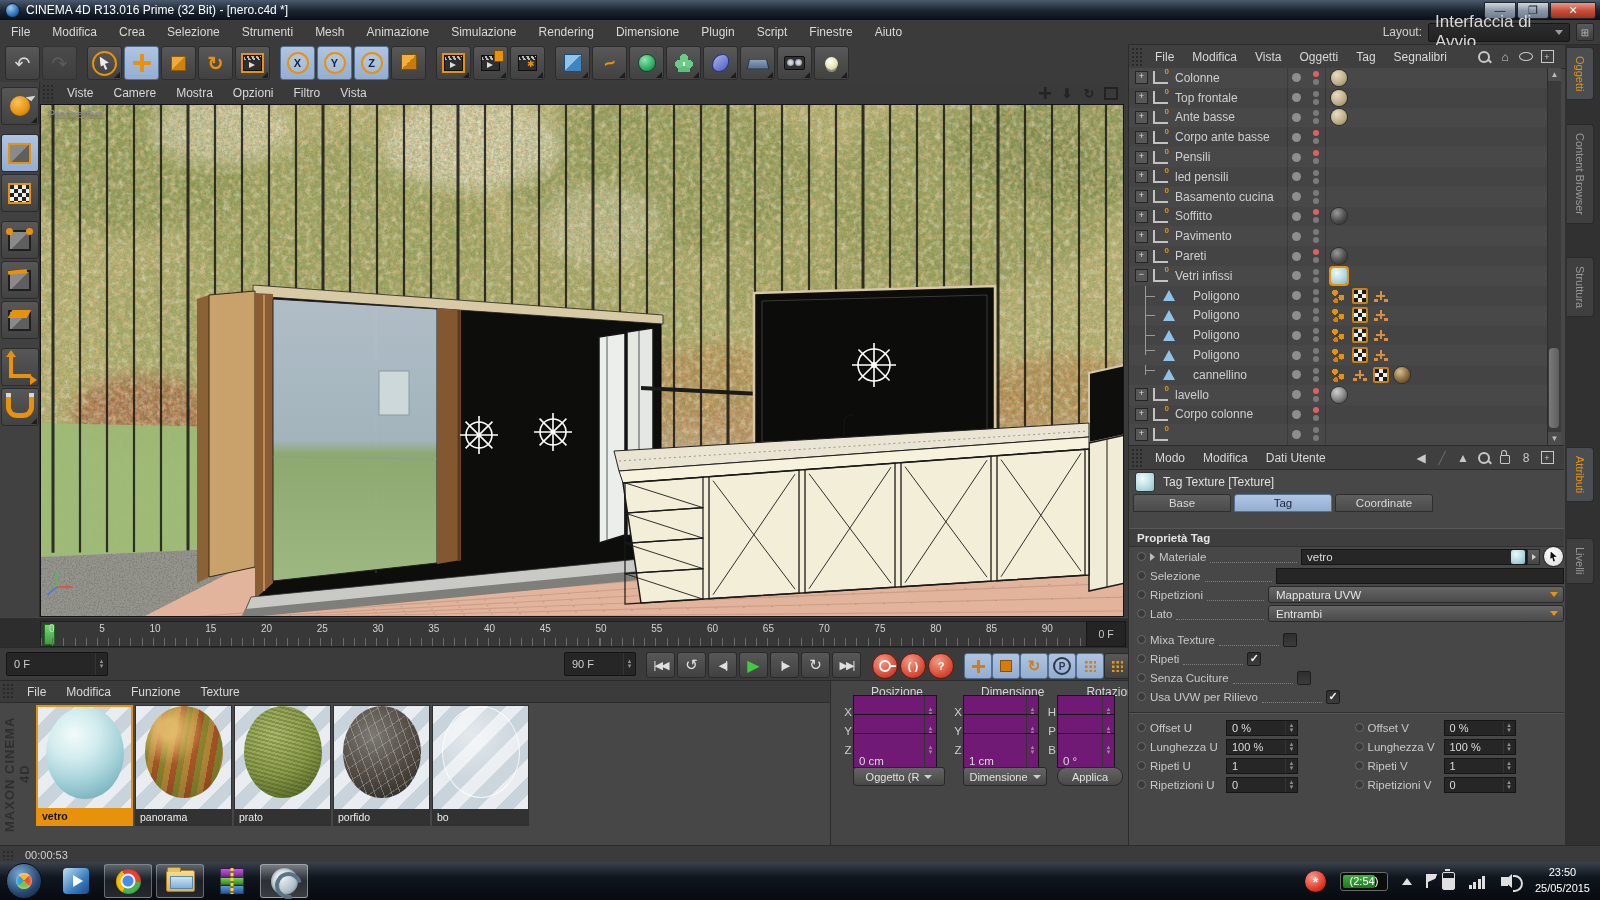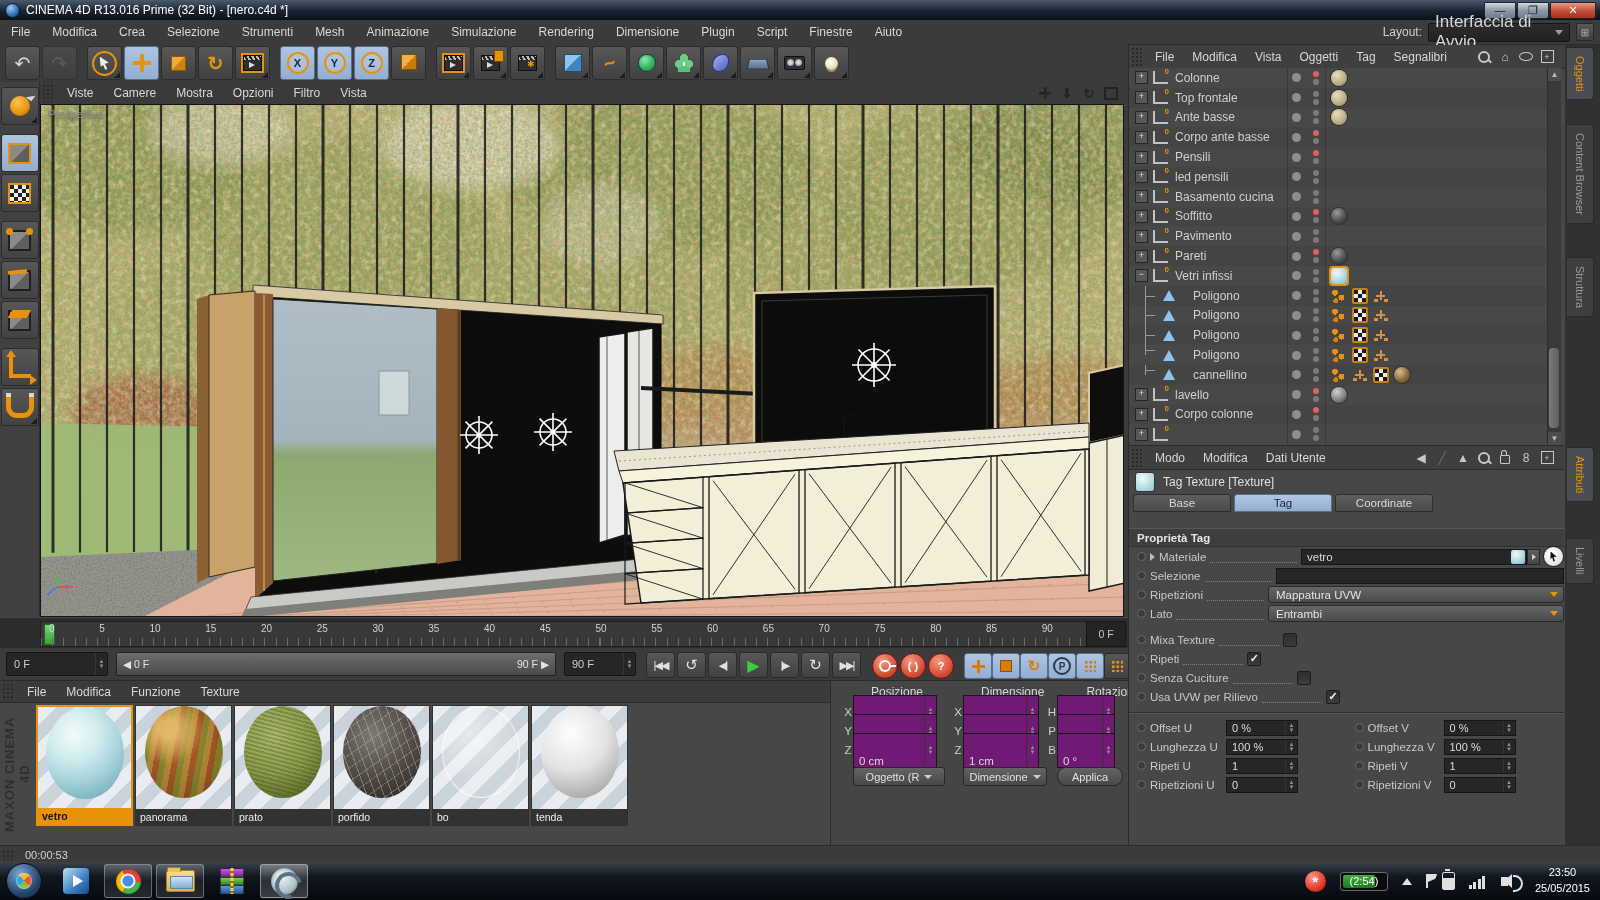--- a/index.html
+++ b/index.html
@@ -721,24 +721,20 @@
     <div id="rulerTicks"></div>
   </div>
   <div id="frameCell">0 F</div>
 </div>
 
 <div id="playrow">
   <div class="fspin" style="left:6px;width:102px">
     <span class="v">0 F</span>
       <span class="spinners">▲<br>▼</span>
   </div>
-  <div id="rangebar">
-    <span class="l">◀ <span>0 F</span></span>
-    <span class="r"><span>90 F</span> ▶</span>
-  </div>
   <div class="fspin" style="left:564px;width:72px">
     <span class="v">90 F</span>
       <span class="spinners">▲<br>▼</span>
   </div>
   <div class="tpbtn" style="left:646px">|◀◀</div>
   <div class="tpbtn" style="left:677px;font-size:15px;letter-spacing:0">↺</div>
   <div class="tpbtn" style="left:708px">◀|</div>
   <div class="tpbtn play" style="left:739px">▶</div>
   <div class="tpbtn" style="left:770px">|▶</div>
   <div class="tpbtn" style="left:801px;font-size:15px;letter-spacing:0">↻</div>
@@ -792,24 +788,20 @@
         <span class="msphere ms-grass"></span>
         <span class="mlabel">prato</span>
       </div>
       <div class="mtile">
         <span class="msphere ms-stone"></span>
         <span class="mlabel">porfido</span>
       </div>
       <div class="mtile">
         <span class="msphere ms-clear"></span>
         <span class="mlabel">bo</span>
-      </div>
-      <div class="mtile">
-        <span class="msphere ms-white"></span>
-        <span class="mlabel">tenda</span>
       </div>
     </div>
 </div>
 
 <div id="coordpanel">
   <div id="coordheads">
     <span class="chead1">Posizione</span>
     <span class="chead2">Dimensione</span>
     <span class="chead3">Rotazione</span>
   </div>

